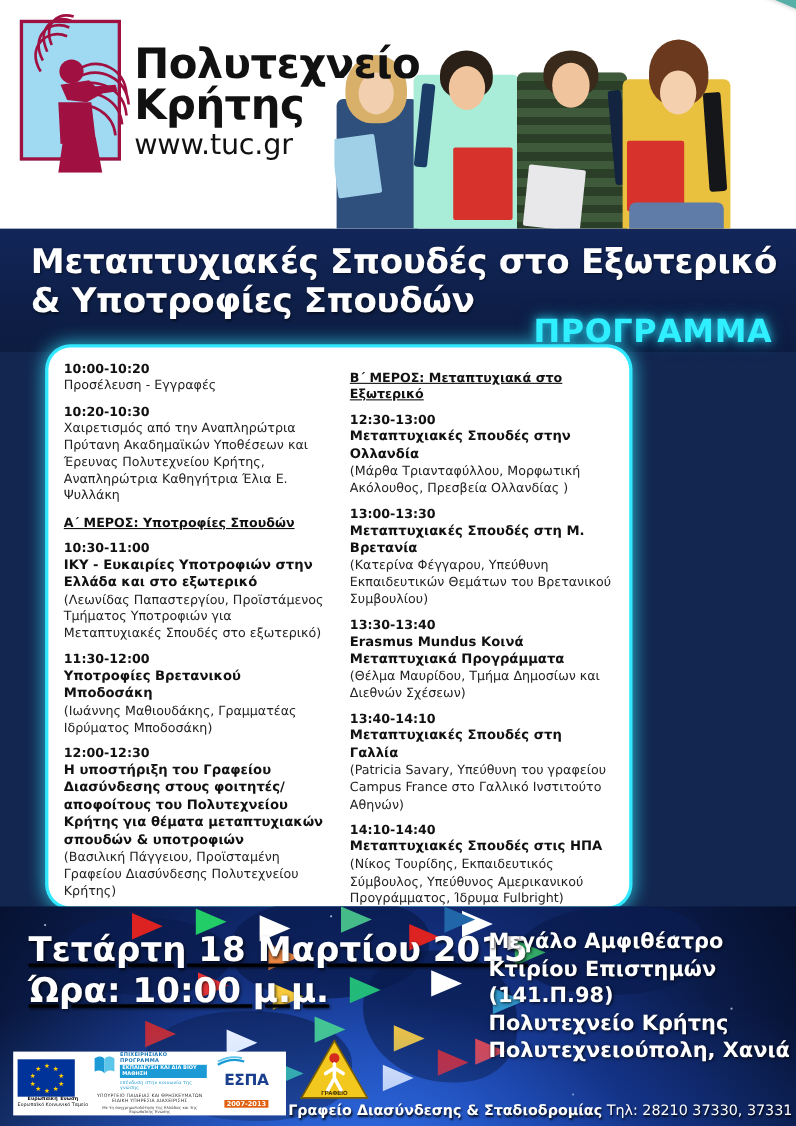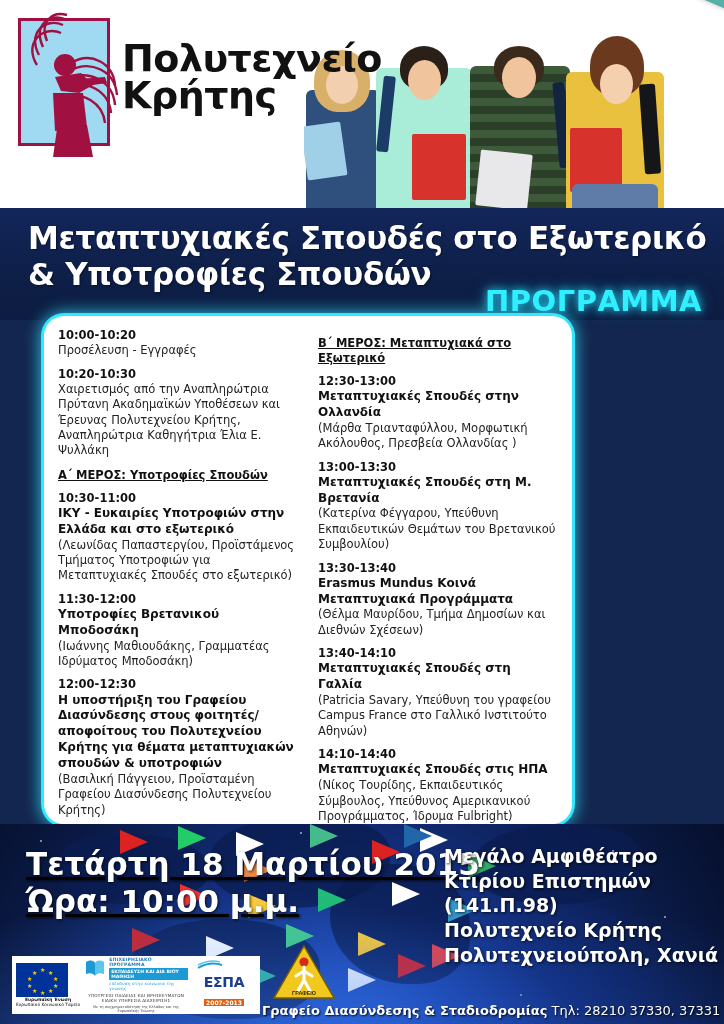--- a/index.html
+++ b/index.html
@@ -264,20 +264,21 @@
             <path d="M46 70 L72 66 L84 78 L70 86 L52 84 Z"></path>
             <path d="M44 86 L74 86 L78 120 L46 124 Z"></path>
             <path d="M48 122 L78 118 L84 150 L44 150 Z"></path>
             <path d="M70 72 L96 70 L98 76 L70 80 Z"></path>
           </g>
         </svg>
       </div>
       <div class="logo-text">
         <div class="logo-title">Πολυτεχνείο</div>
         <div class="logo-title">Κρήτης</div>
+        <div class="logo-url">www.tuc.gr</div>
       </div>
     </div>
   </div>
 
   <div class="titleband">
     <h1>
       <span>Μεταπτυχιακές Σπουδές στο Εξωτερικό</span><br>
       <span>&amp; Υποτροφίες Σπουδών</span>
     </h1>
     <div class="prog">ΠΡΟΓΡΑΜΜΑ</div>

